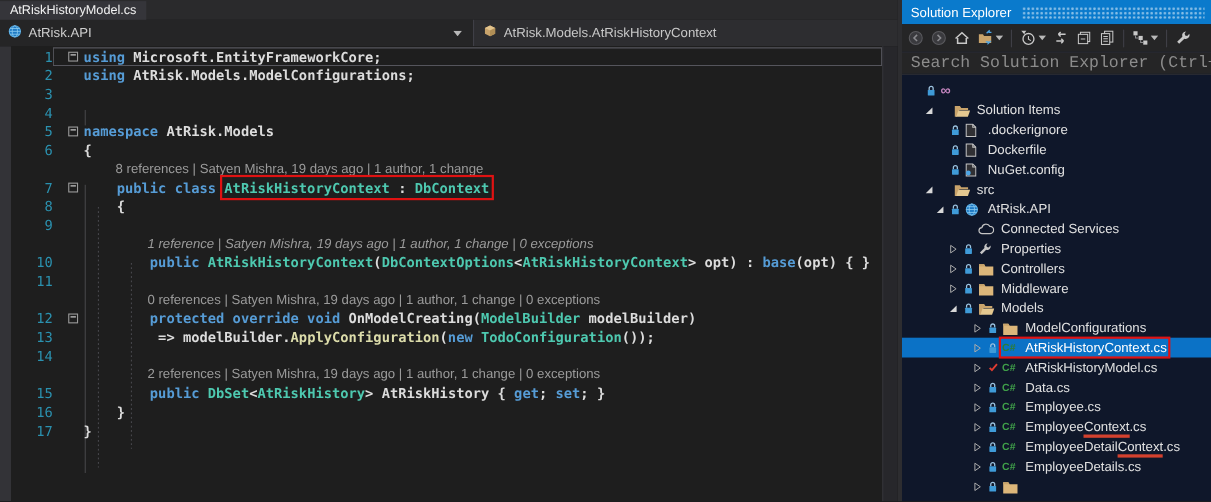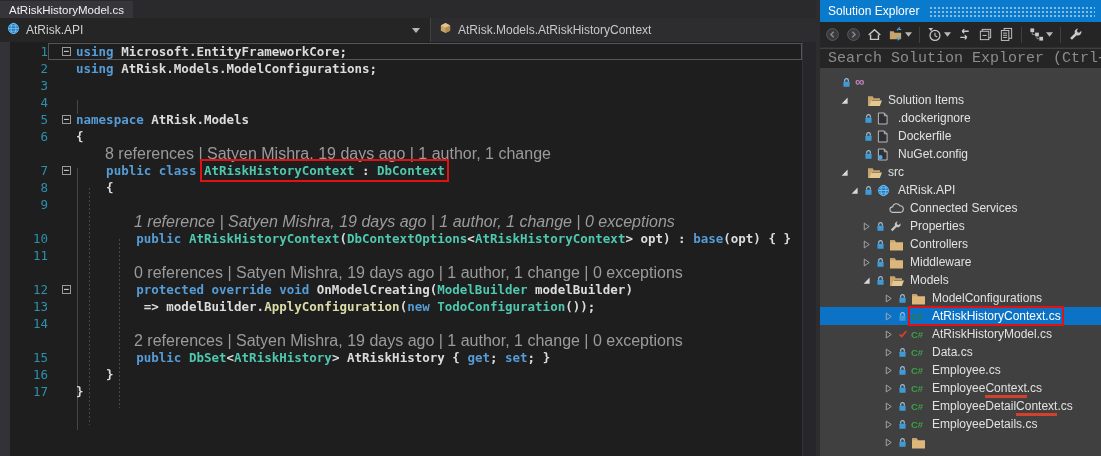--- a/index.html
+++ b/index.html
@@ -27,29 +27,29 @@
   .code-rows { position:absolute; left:0; top:1px; right:14px; }
   .crow { display:flex; height:17px; line-height:17px; position:relative; z-index:1;
           font-family:"DejaVu Sans Mono","Liberation Mono",monospace; font-size:12.5px; font-weight:bold; }
   .ln { width:48px; flex:none; text-align:right; color:#2B91AF; font-weight:normal; }
   .cbody { flex:1; display:flex; position:relative; }
   .ocell { width:28px; flex:none; position:relative; }
   .obox { position:absolute; left:14px; top:4px; width:9px; height:9px; background:#1E1E1E;
           border:1px solid #9a9a9a; color:#cfcfcf; font-size:9px; line-height:6px; text-align:center; z-index:3; }
   .ctext { white-space:pre; }
   .crow.current .cbody { box-shadow: inset 0 0 0 1px #55555c; }
-  .lens-text { font-family:"Liberation Sans",sans-serif; font-size:16px; font-weight:normal;
+  .lens-text { font-family:"Liberation Sans",sans-serif; font-size:12px; font-weight:normal;
                color:#9B9B9B; white-space:pre; }
   .tk-kw { color:#569CD6; } .tk-ty { color:#4EC9B0; } .tk-me { color:#DCDCAA; } .tk-pl { color:#DCDCDC; }
   .ann-box { outline:2px solid #E01212; outline-offset:2px; }
   .vscroll { position:absolute; right:0; top:42px; bottom:0; width:14px; background:#27272B;
              border-left:1px solid #333338; }
 
   
-  .panel { position:absolute; left:820px; top:0; width:281px; height:456px; background:#404040; }
+  .panel { position:absolute; left:820px; top:0; width:281px; height:456px; background:#0f172a; }
   .panel-title { height:22px; background:#0A7ACC; display:flex; align-items:center;
                  padding:0 6px 0 8px; color:#FFFFFF; font-size:12px; }
   .title-dots { flex:1; height:11px; margin-left:10px;
                 background-image:radial-gradient(circle, rgba(255,255,255,.5) 1px, transparent 1.3px);
                 background-size:4px 4px; }
   .panel-toolbar { height:25px; display:flex; align-items:center; padding:0 2px; background:#252526; overflow:hidden; }
   .tbtn { height:20px; display:flex; align-items:center; justify-content:center; padding:0 3px; flex:none; }
   .tbtn svg { display:block; }
   .tdd { margin-left:2px; }
   .tsep { width:1px; height:16px; background:#3F3F46; margin:0 4px; flex:none; }

